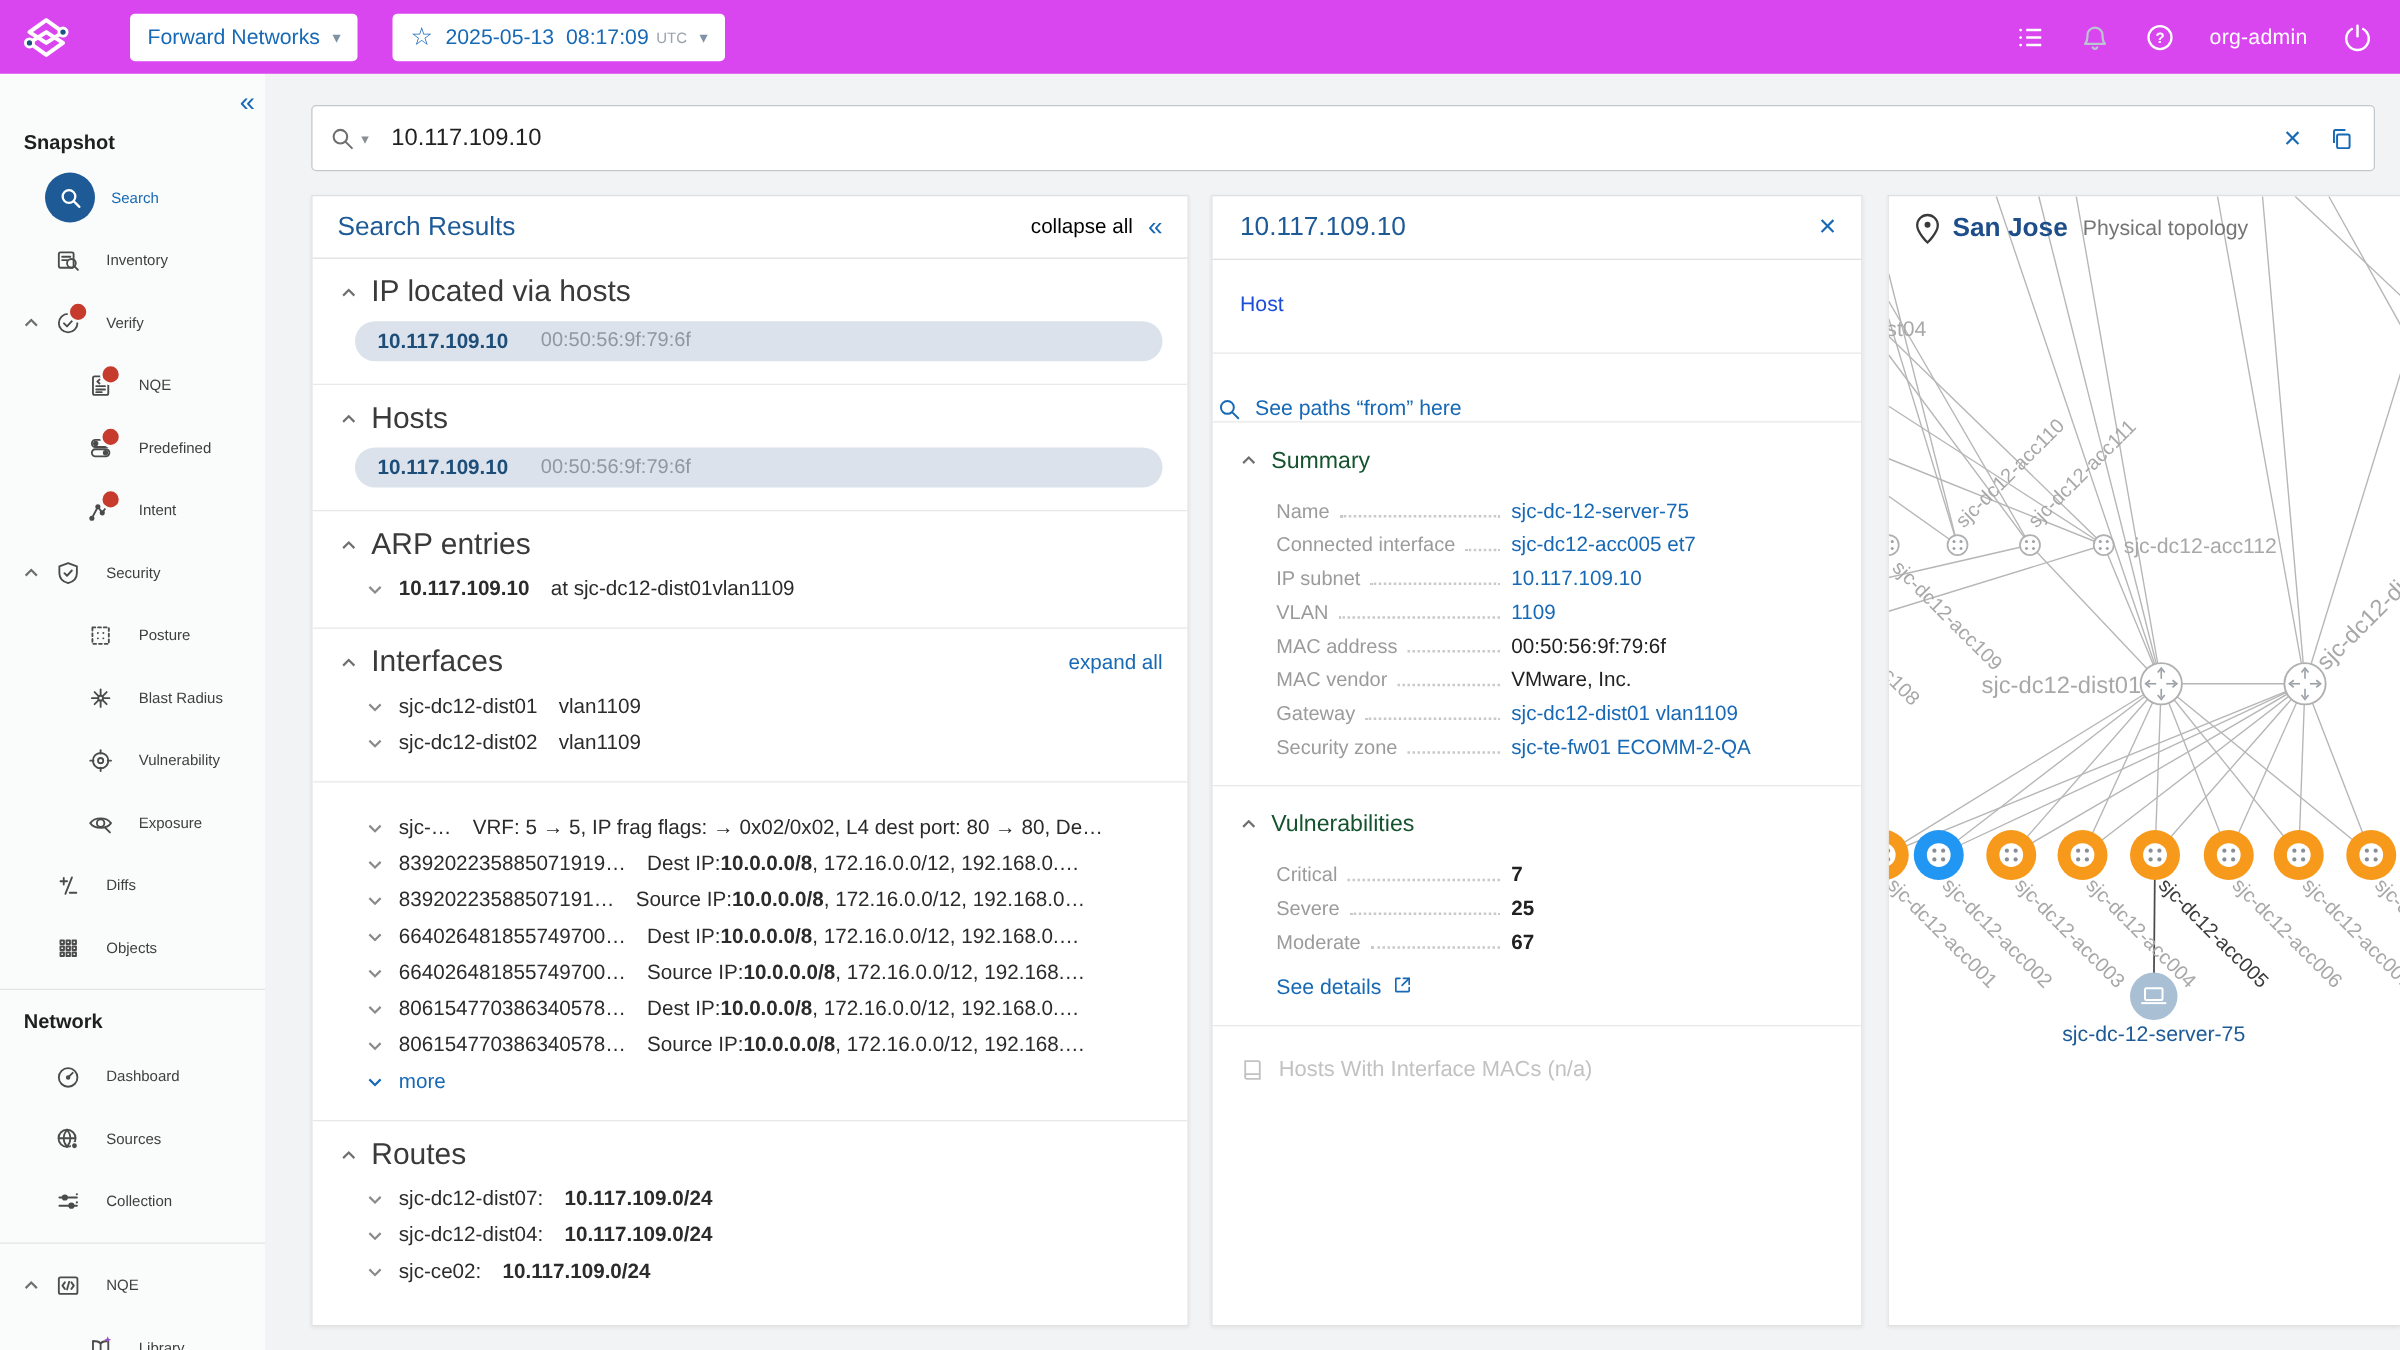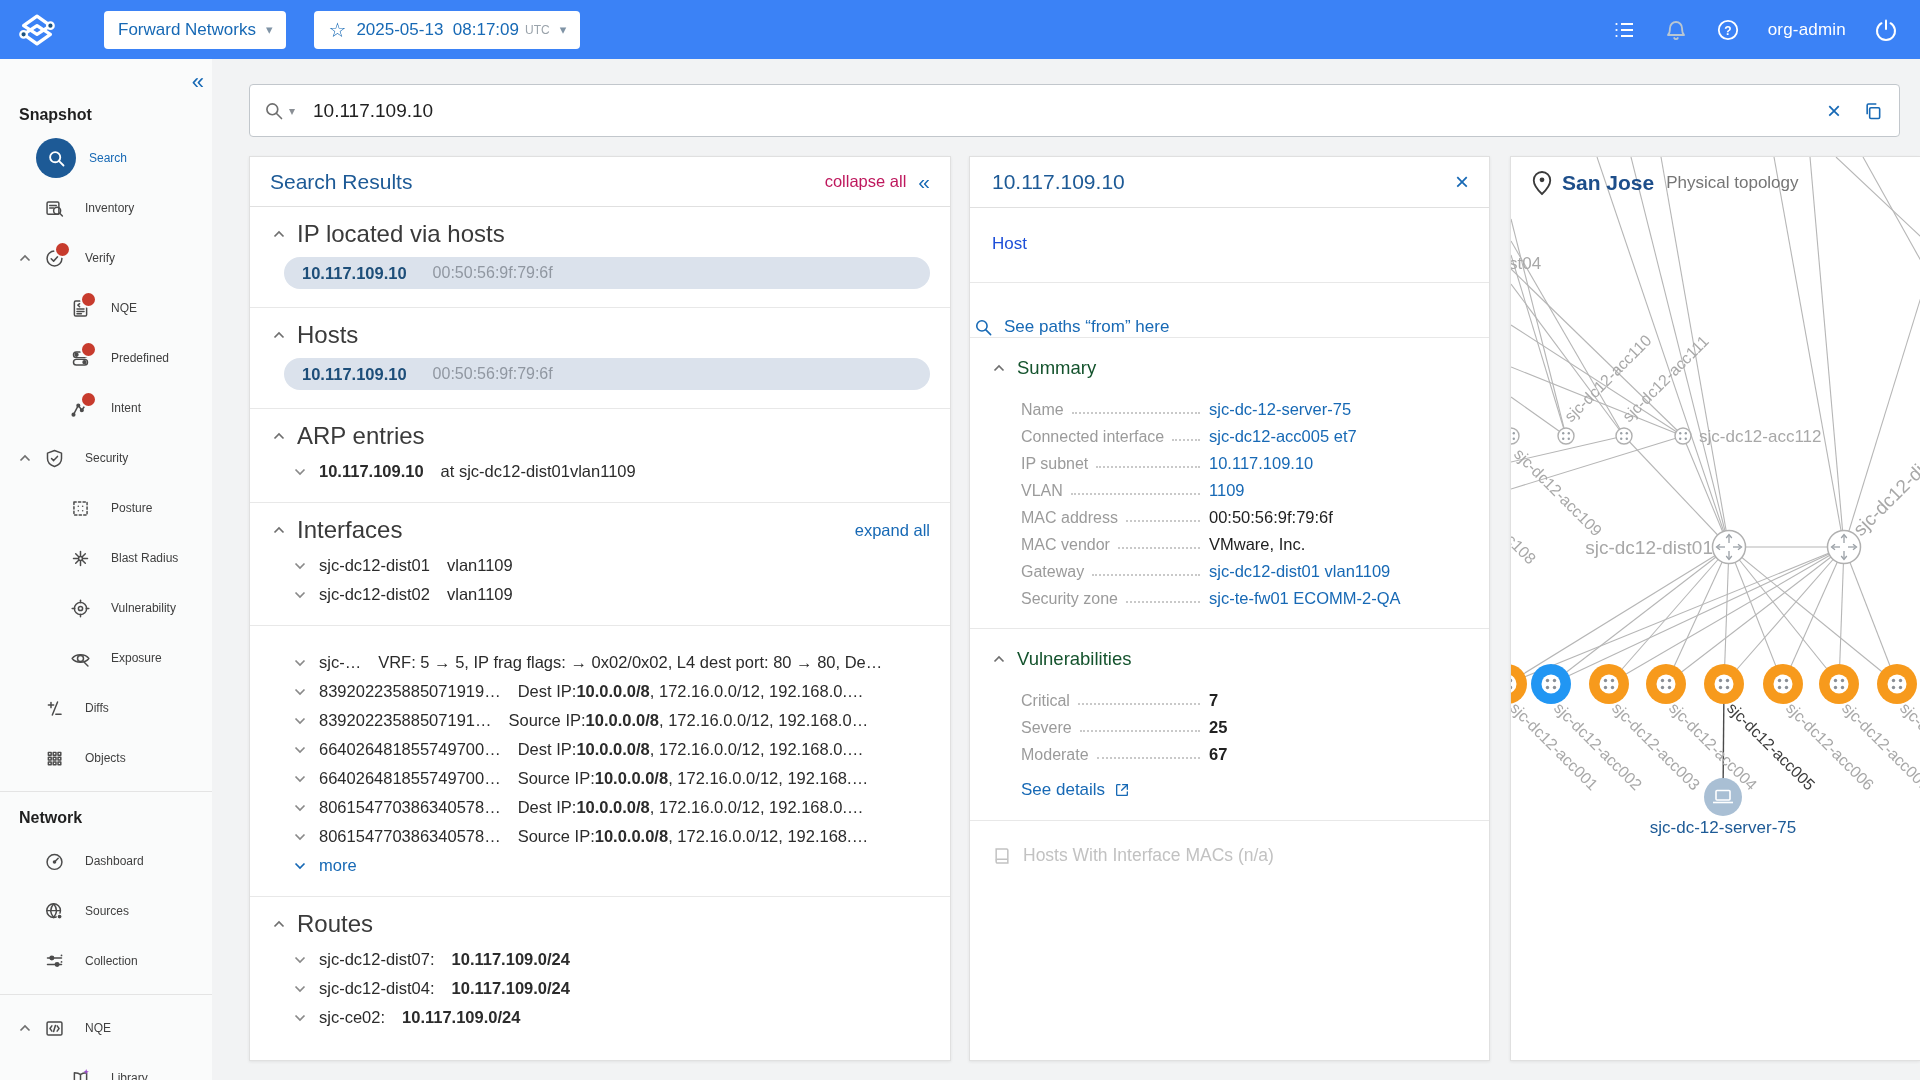--- a/index.html
+++ b/index.html
@@ -1,21 +1,21 @@
 <!DOCTYPE html>
 <html><head>
 <meta charset="utf-8">
 <style>
   html,body{margin:0;padding:0}
   body{width:1920px;height:1080px;position:relative;overflow:hidden;
        background:#f2f3f4;font-family:"Liberation Sans",sans-serif;color:#2b2b2b;}
   svg{display:block}
 
   
-  .topbar{position:absolute;left:0;top:0;width:1920px;height:59px;background:#3b82f6;
+  .topbar{position:absolute;left:0;top:0;width:1920px;height:59px;background:#d946ef;
           display:flex;align-items:center;z-index:30}
   .logo{margin-left:14px;width:46px;height:46px}
   .tb-btn{height:38px;background:#fff;border:none;border-radius:4px;display:flex;align-items:center;
           padding:0 14px;cursor:pointer;font-family:inherit}
   .org-btn{margin-left:44px}
   .org-btn .t{color:#1769b5;font-size:17px}
   .snap-btn{margin-left:28px}
   .snap-btn .star{color:#1769b5;font-size:20px;margin-right:10px}
   .snap-btn .dt{color:#1769b5;font-size:17px;font-weight:500}
   .snap-btn .tz{color:#9aa3ab;font-size:12px;margin-left:6px}
@@ -56,21 +56,21 @@
   .panel{position:absolute;top:156px;height:905px;background:#fff;border:1px solid #e0e0e0;
          box-sizing:border-box;box-shadow:0 1px 3px rgba(0,0,0,.07)}
   .p-results{left:249px;width:702px}
   .p-host{left:969px;width:521px}
   .p-topo{left:1510px;width:410px;overflow:hidden;border-right:none}
 
   
   .rp-head{height:49px;border-bottom:1px solid #e0e0e0;display:flex;align-items:center;padding:0 20px}
   .rp-title{font-size:21px;color:#1d5a96}
   .rp-actions{margin-left:auto;display:flex;align-items:center;gap:12px}
-  .rp-collapse{color:#be185d;font-size:16.5px;cursor:pointer}
+  .rp-collapse{color:#000000;font-size:16.5px;cursor:pointer}
   .rp-chev2{color:#1769b5;font-size:21px;cursor:pointer;line-height:1}
   #results-body{overflow:hidden;height:854px}
   .rsec{padding:14px 20px 16px 23px;border-bottom:1px solid #e8e8e8}
   .rsec:last-child{border-bottom:none}
   .rsec-h{display:flex;align-items:center;height:26px}
   .rsec-h .ttl{font-size:24px;color:#3a3a3a;margin-left:12px}
   .rsec-h .act{margin-left:auto;color:#1769b5;font-size:16.5px;cursor:pointer}
   .chev{width:12px;height:8px;flex:0 0 auto}
   .pill{margin:10px 0 2px 11px;height:32px;background:#dbe2ec;border-radius:16px;display:flex;align-items:center;
         padding:0 18px;cursor:pointer}
@@ -96,21 +96,21 @@
   .hp-bh{display:flex;align-items:center;height:26px}
   .hp-bh .ttl{font-size:18.5px;color:#14532d;margin-left:12px}
   .kvrows{margin:11px 0 0 28px}
   .kvrow{display:flex;align-items:flex-end;height:27px;font-size:16px}
   .kv-l{display:flex;width:188px;flex:0 0 auto;align-items:flex-end}
   .kv-lbl{color:#9b9b9b;white-space:nowrap}
   .kv-dots{flex:1;border-bottom:2px dotted #c9c9c9;margin:0 9px 5px 8px}
   .kv-val{font-size:16.5px;color:#212121;white-space:nowrap}
   .kv-val.lnk{color:#1769b5;cursor:pointer}
   .kv-val.bold{font-weight:bold}
-  .hp-see{margin:16px 0 0 28px;display:flex;align-items:center;cursor:pointer}
+  .hp-see{margin:16px 0 0 28px;display:flex;cursor:pointer}
   .hp-see span{color:#1769b5;font-size:17px;margin-right:9px}
   .hp-macs{padding:24px 22px;display:flex;align-items:flex-end;color:#c2c2c2}
   .hp-macs span{font-size:17.5px;margin-left:11px}
 
   
   .tp-head{position:absolute;left:0;top:0;right:0;height:52px;display:flex;align-items:center;
            padding-left:20px;z-index:3;pointer-events:none}
   .tp-head .pin{width:22px;height:26px}
   .tp-site{font-size:21px;font-weight:bold;color:#1d4e8a;margin-left:9px}
   .tp-sub{font-size:17px;color:#757575;margin-left:12px}

